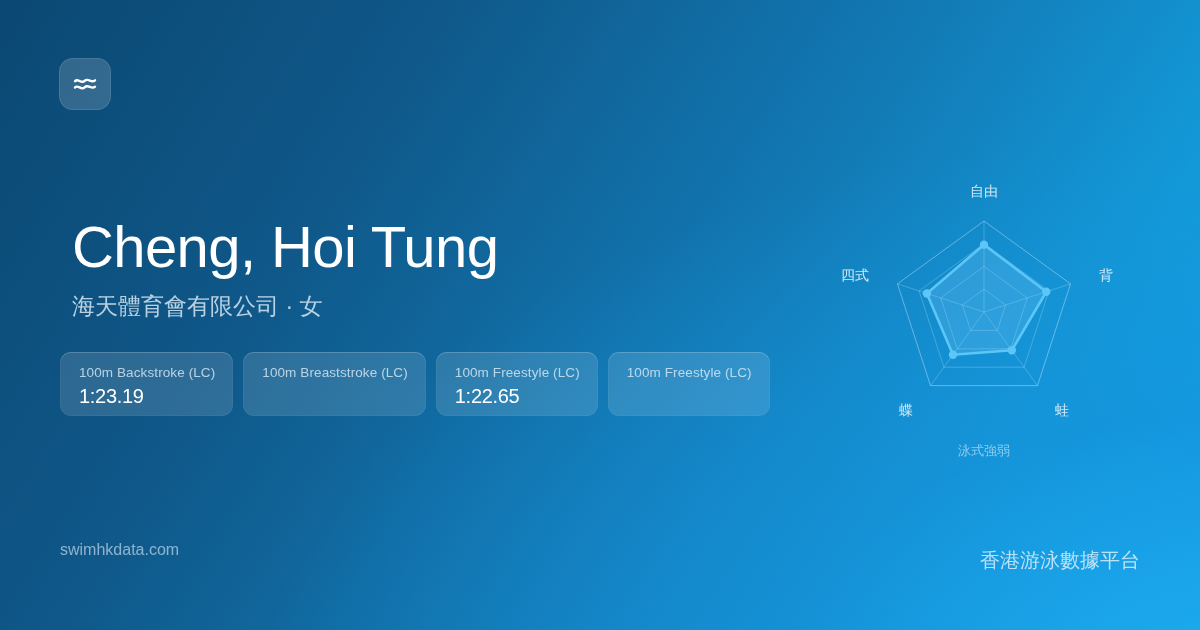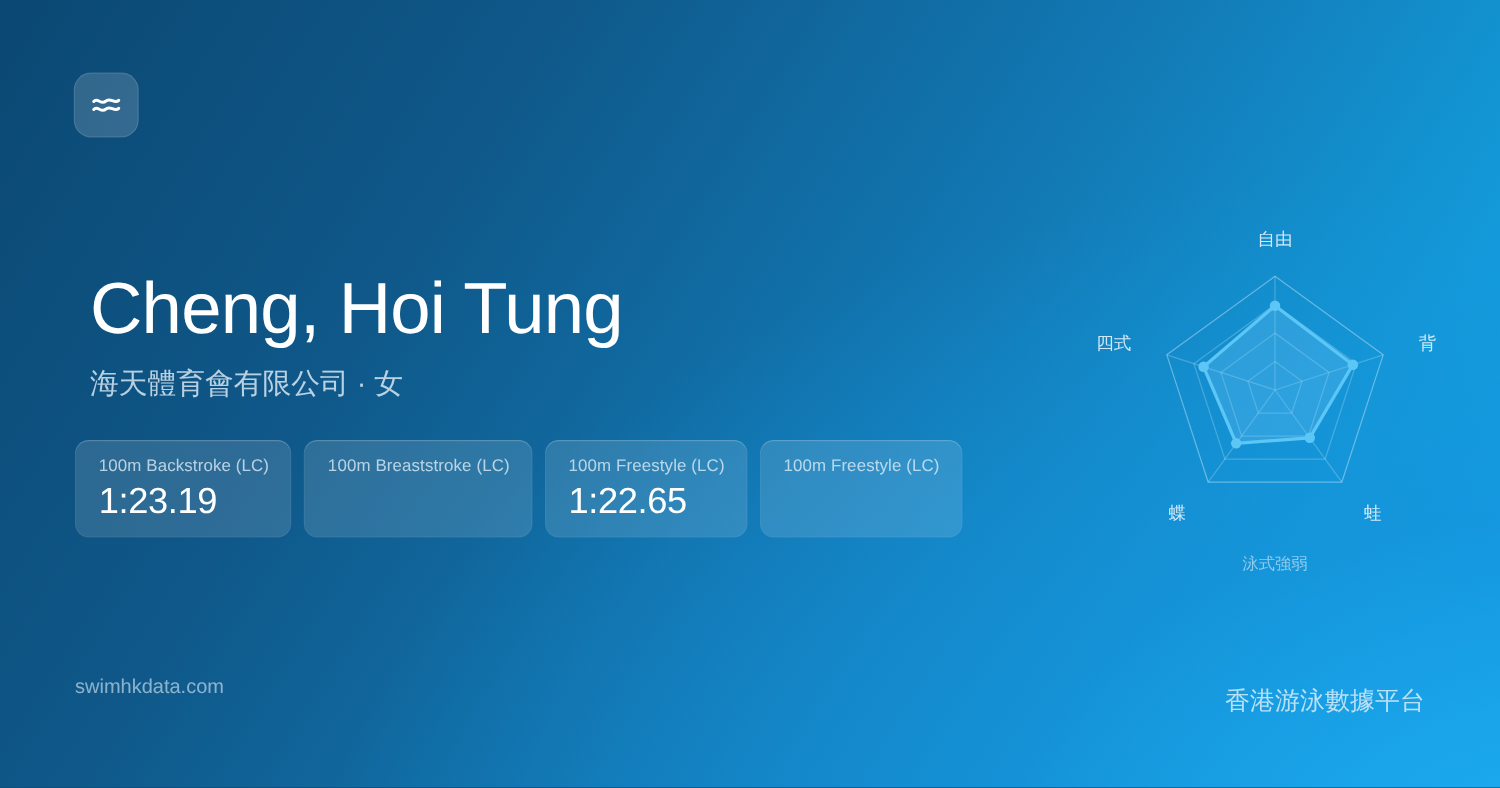--- a/index.html
+++ b/index.html
@@ -83,47 +83,47 @@
   
   .stat-row {
     position: absolute;
     left: 60px;
     top: 352px;
     display: flex;
     gap: 10px;
   }
   .stat-card {
     box-sizing: border-box;
-    height: 78px;
+    height: 64px;
     padding: 13px 18px 0 19px;
     border-radius: 11px;
     background: rgba(255,255,255,0.13);
     box-shadow: inset 0 1px 0 rgba(255,255,255,0.16),
                 inset 0 0 0 1px rgba(255,255,255,0.045);
   }
   .stat-label {
     font-size: 13.5px;
     font-weight: 400;
     color: rgba(223,238,249,0.78);
     white-space: nowrap;
     letter-spacing: 0.1px;
   }
   .stat-value {
     margin-top: 5px;
-    font-size: 29px;
+    font-size: 20px;
     font-weight: 500;
     letter-spacing: -0.3px;
     color: #ffffff;
     white-space: nowrap;
   }
 
   
   .radar-wrap {
     position: absolute;
-    left: 860px;
+    left: 824px;
     top: 165px;
     width: 320px;
     height: 310px;
     text-align: center;
   }
   .radar-wrap svg { display: block; overflow: visible; }
   .axis-label {
     font-family: "Liberation Sans", "DejaVu Sans", sans-serif;
     font-size: 14px;
     fill: rgba(236,246,253,0.88);

